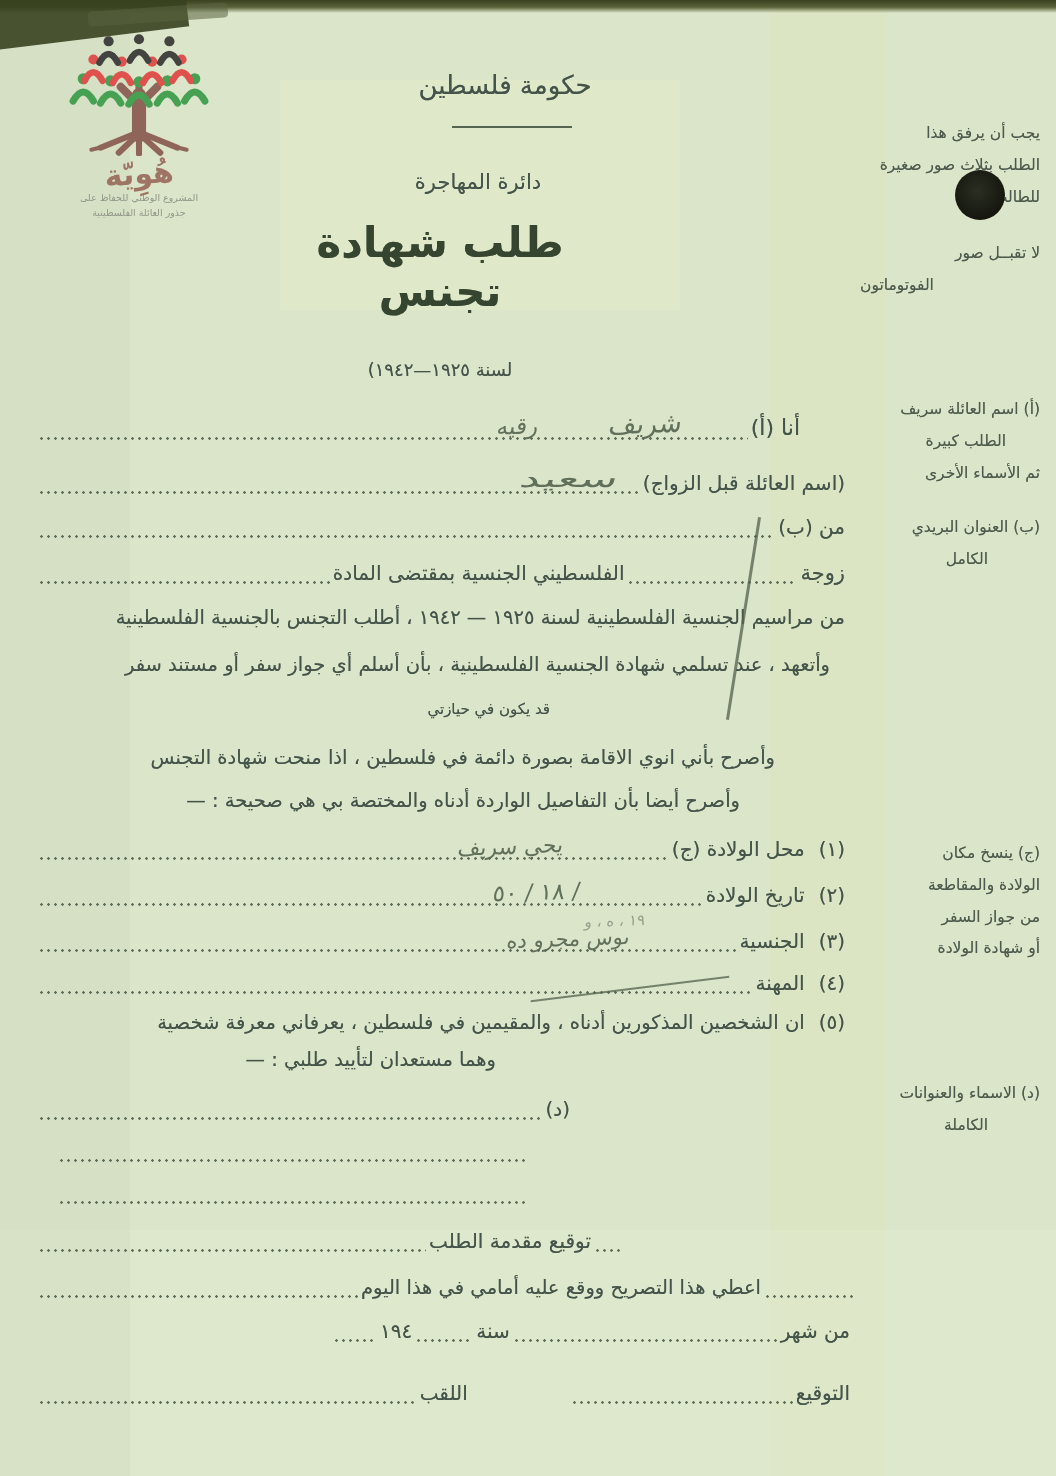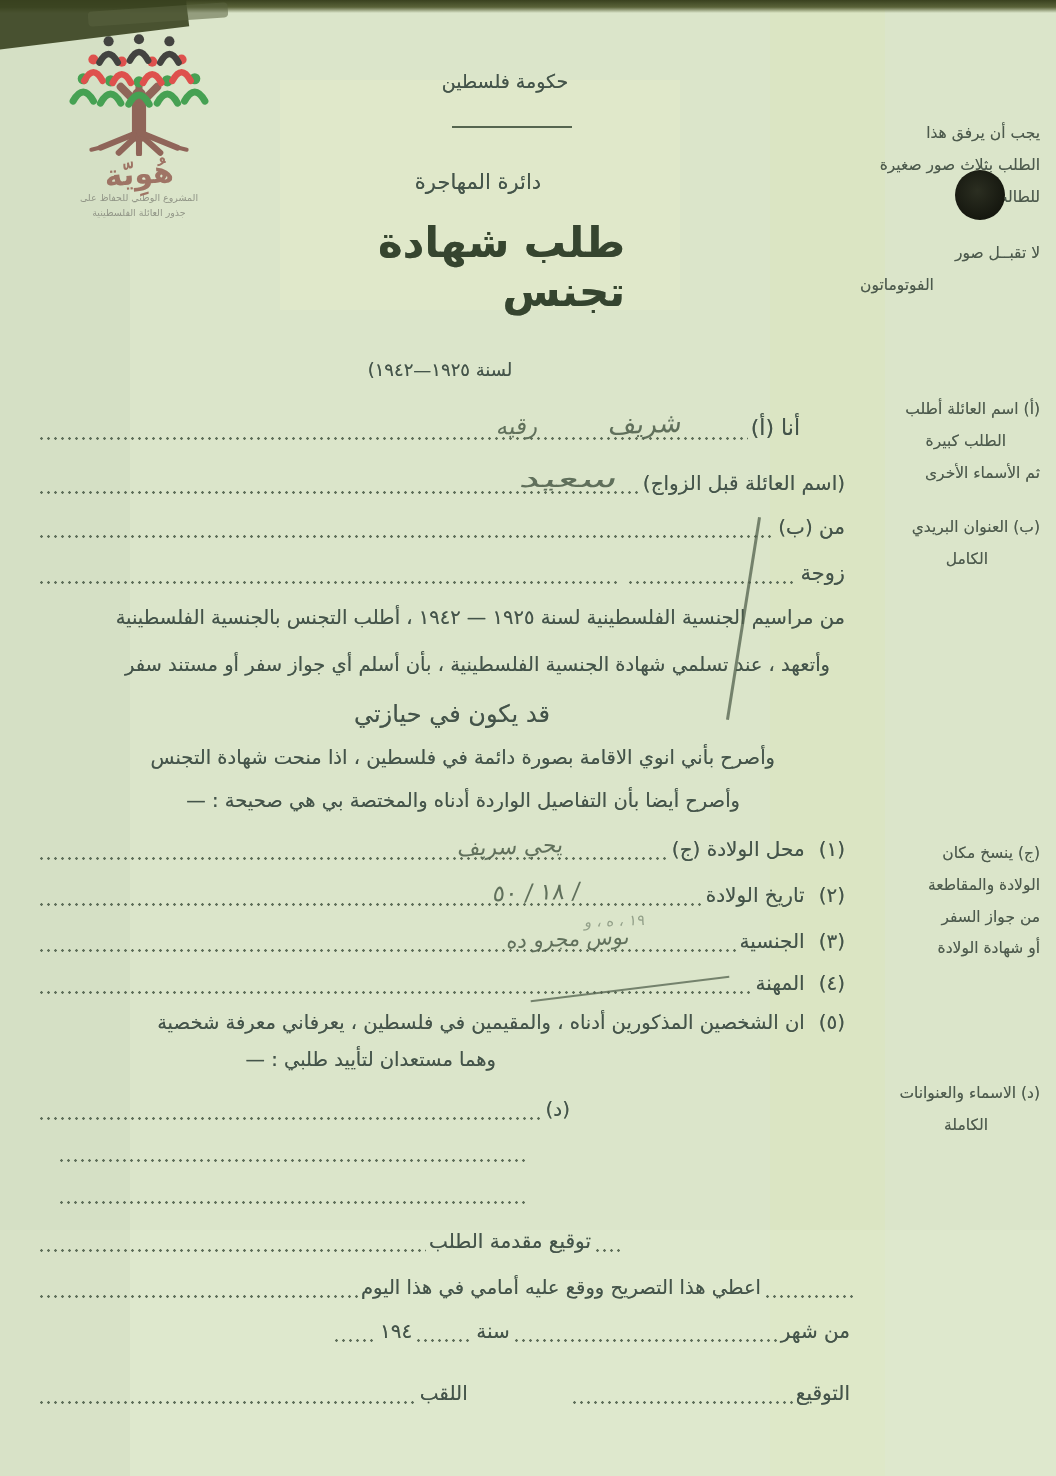--- a/index.html
+++ b/index.html
@@ -18,23 +18,23 @@
   .scan-corner{position:absolute;top:-26px;left:-34px;width:220px;height:66px;background:#39411f;
                transform:rotate(-7deg);opacity:.9;}
   .scan-bump{position:absolute;top:7px;left:88px;width:140px;height:15px;background:#5a6340;
              transform:rotate(-4deg);opacity:.55;border-radius:4px;}
   
   .logo{position:absolute;left:44px;top:34px;width:190px;text-align:center;opacity:.95;}
   .logo-word{font-size:30px;font-weight:bold;color:#9c6f60;transform:rotate(-4deg);margin-top:-4px;}
   .logo-tag{font-size:9.5px;color:#8e9284;line-height:1.55;letter-spacing:.4px;}
   
   .printed{position:absolute;text-align:center;color:#44544a;text-shadow:0 0 .6px rgba(63,79,66,.65);}
-  .gov{font-size:19px;}
+  .gov{font-size:26px;}
   .dept{font-size:21px;}
-  .big-title{font-size:42px;font-weight:700;color:#36452f;text-align:right;}
+  .big-title{font-size:42px;font-weight:700;color:#36452f;}
   .law{font-size:18px;}
   .rule{position:absolute;height:2px;background:#55654f;}
   
   .note{position:absolute;right:16px;width:180px;direction:rtl;text-align:right;
         font-size:15.5px;line-height:2.05;color:#4d5a4d;text-shadow:0 0 .5px rgba(70,85,70,.5);}
   .note .indent{padding-right:34px;}
   .note .indent2{padding-right:52px;}
   .hole{position:absolute;left:955px;top:170px;width:50px;height:50px;border-radius:50%;
         background:radial-gradient(circle at 45% 42%,#2b2e21,#14160e 75%);}
   
@@ -155,21 +155,21 @@
     <div>يجب أن يرفق هذا</div>
     <div>الطلب بثلاث صور صغيرة</div>
     <div>للطالب</div>
   </div>
   <div class="hole"></div>
   <div class="note" style="top:238px;">
     <div>لا  تقبــل  صور</div>
     <div class="indent2" style="text-align:left;">الفوتوماتون</div>
   </div>
   <div class="note" style="top:394px;">
-    <div>(أ) اسم العائلة أطلب</div>
+    <div>(أ) اسم العائلة سريف</div>
     <div class="indent">الطلب كبيرة</div>
     <div>ثم الأسماء الأخرى</div>
   </div>
   <div class="note" style="top:512px;">
     <div>(ب) العنوان البريدي</div>
     <div class="indent2">الكامل</div>
   </div>
   <div class="note" style="top:838px;">
     <div>(ج) ينسخ  مكان</div>
     <div>الولادة والمقاطعة</div>
@@ -195,26 +195,27 @@
   </div>
 
   <div class="ln" style="top:514px;left:35px;right:211px;">
     <span class="lbl">من (ب)</span>
     <span class="dots grow"></span>
   </div>
 
   <div class="ln" style="top:560px;left:35px;right:211px;">
     <span class="lbl" style="font-size:21px;">زوجة</span>
     <span class="dots" style="width:170px;"></span>
+    <span class="lbl">الفلسطيني الجنسية بمقتضى المادة</span>
     <span class="dots grow"></span>
   </div>
 
   <div class="para" style="top:606px;right:211px;">من مراسيم الجنسية الفلسطينية لسنة ١٩٢٥ — ١٩٤٢ ، أطلب التجنس بالجنسية الفلسطينية</div>
   <div class="para" style="top:653px;right:226px;">وأتعهد ، عند تسلمي شهادة الجنسية الفلسطينية ، بأن أسلم أي جواز سفر أو مستند سفر</div>
-  <div class="para" style="top:700px;right:506px;font-size:24px;">قد يكون في حيازتي</div>
+  <div class="para" style="top:700px;right:506px;font-size:15px;">قد يكون في حيازتي</div>
   <div class="para" style="top:746px;right:281px;">وأصرح بأني انوي الاقامة بصورة دائمة في فلسطين ، اذا منحت شهادة التجنس</div>
   <div class="para" style="top:789px;right:316px;">وأصرح أيضا بأن التفاصيل الواردة أدناه والمختصة بي هي صحيحة : —</div>
 
   <div class="stroke" style="left:742px;top:516px;width:2.5px;height:205px;transform:rotate(9deg);"></div>
 
   <div class="ln" style="top:836px;left:35px;right:211px;">
     <span class="lbl num">(١)</span>
     <span class="lbl">محل الولادة (ج)</span>
     <span class="dots grow"></span>
     <span class="hw" style="right:282px;font-size:22px;">يحي سريف</span>

